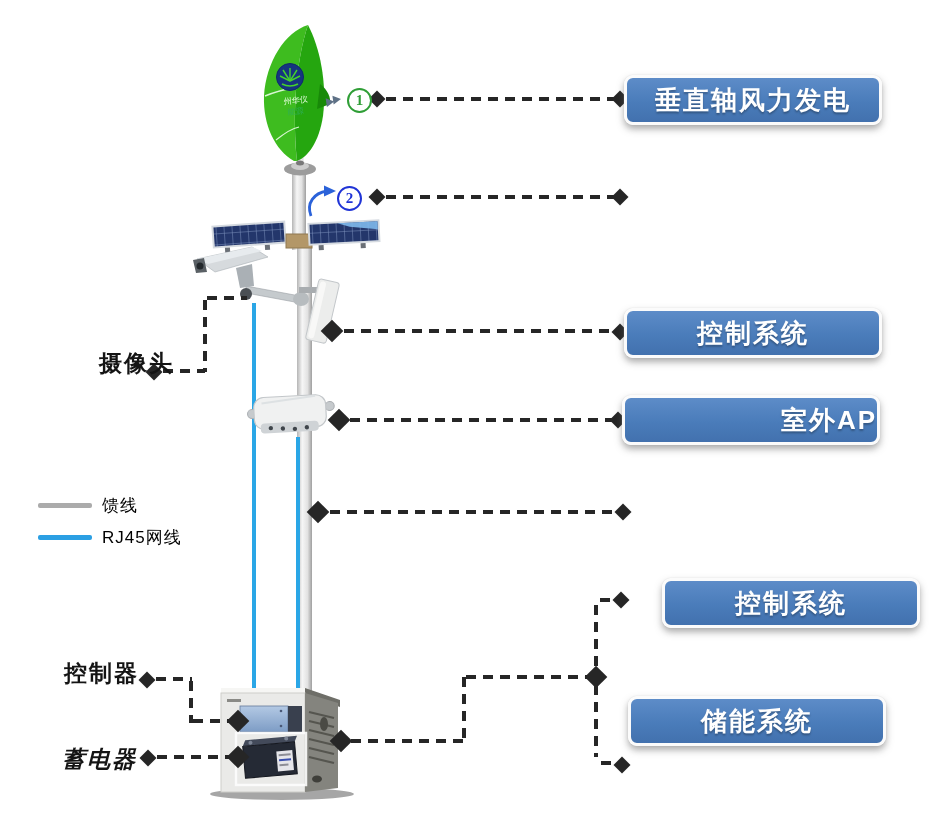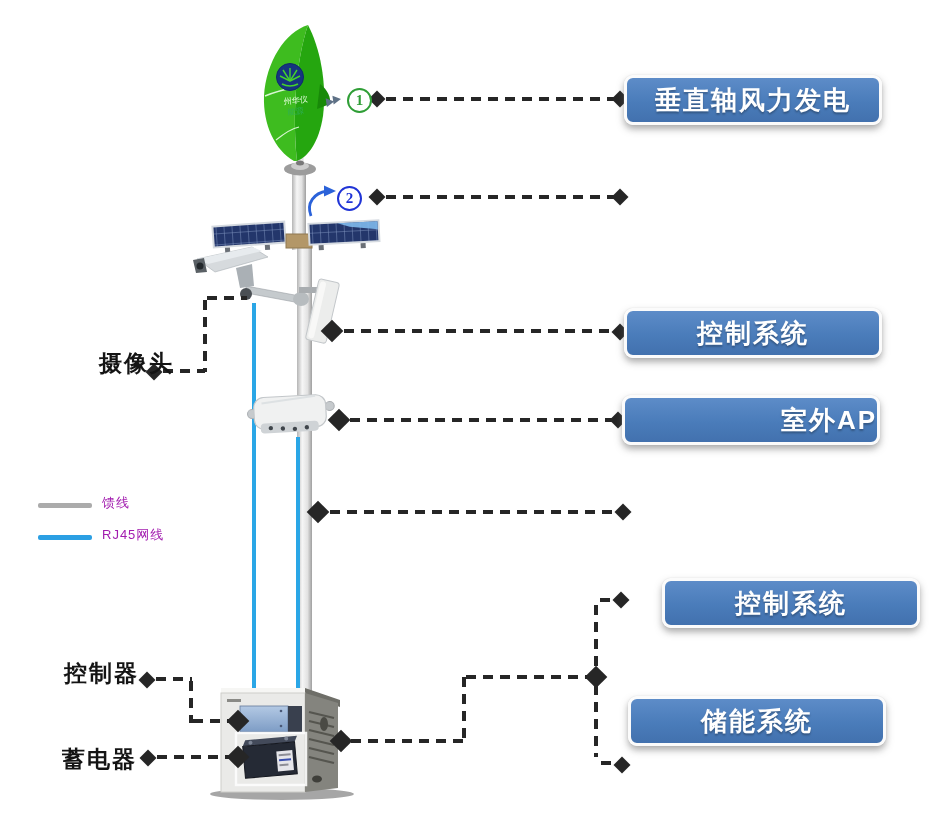--- a/index.html
+++ b/index.html
@@ -23,21 +23,21 @@
   
   .dh{position:absolute;height:4px;background:repeating-linear-gradient(90deg,#262626 0 10px,transparent 10px 17px);}
   .dv{position:absolute;width:4px;background:repeating-linear-gradient(180deg,#262626 0 10px,transparent 10px 17px);}
 
   
   .dia{position:absolute;width:12px;height:12px;background:#262626;transform:rotate(45deg);}
   .dia.big{width:16px;height:16px;}
 
   
   .leg-swatch{position:absolute;width:54px;height:5px;border-radius:2px;}
-  .leg-text{position:absolute;font-size:13px;color:#a21caf;letter-spacing:1px;text-align:right;}
+  .leg-text{position:absolute;font-size:17px;color:#000000;letter-spacing:1px;text-align:right;}
 
   
   .marker{position:absolute;width:21px;height:21px;border-radius:50%;border:2px solid;
     display:flex;align-items:center;justify-content:center;
     font-size:15px;font-weight:bold;font-family:"Liberation Serif", serif;background:#ffffff;}
   .m1{color:#2f9e36;border-color:#2f9e36;}
   .m2{color:#2034d6;border-color:#2034d6;}
 
   svg text{font-family:"Liberation Sans", sans-serif;}
 </style>
@@ -243,21 +243,21 @@
   </div>
   <div class="lbox" style="left:662px;top:578px;">
     <span>控制系统</span>
   </div>
   <div class="lbox" style="left:628px;top:696px;">
     <span>储能系统</span>
   </div>
 
   <div class="llabel" style="left:57px;top:348px;margin-left:42px;">摄像头</div>
   <div class="llabel" style="left:64px;top:658px;">控制器</div>
-  <div class="llabel" style="left:62px;top:744px;">蓄电器</div>
+  <div class="llabel" style="left:62px;top:744px;font-style:italic;">蓄电器</div>
 
   <div>
     <div class="leg-swatch" style="left:38px;top:503px;background:#ababab;"></div>
     <div class="leg-text" style="left:102px;top:494px;">馈线</div>
     <div class="leg-swatch" style="left:38px;top:535px;background:#2b9fe3;"></div>
     <div class="leg-text" style="left:102px;top:526px;">RJ45网线</div>
   </div>
 
   <div class="marker m1" style="left:347px;top:88px;">1</div>
   <div class="marker m2" style="left:337px;top:186px;">2</div>

